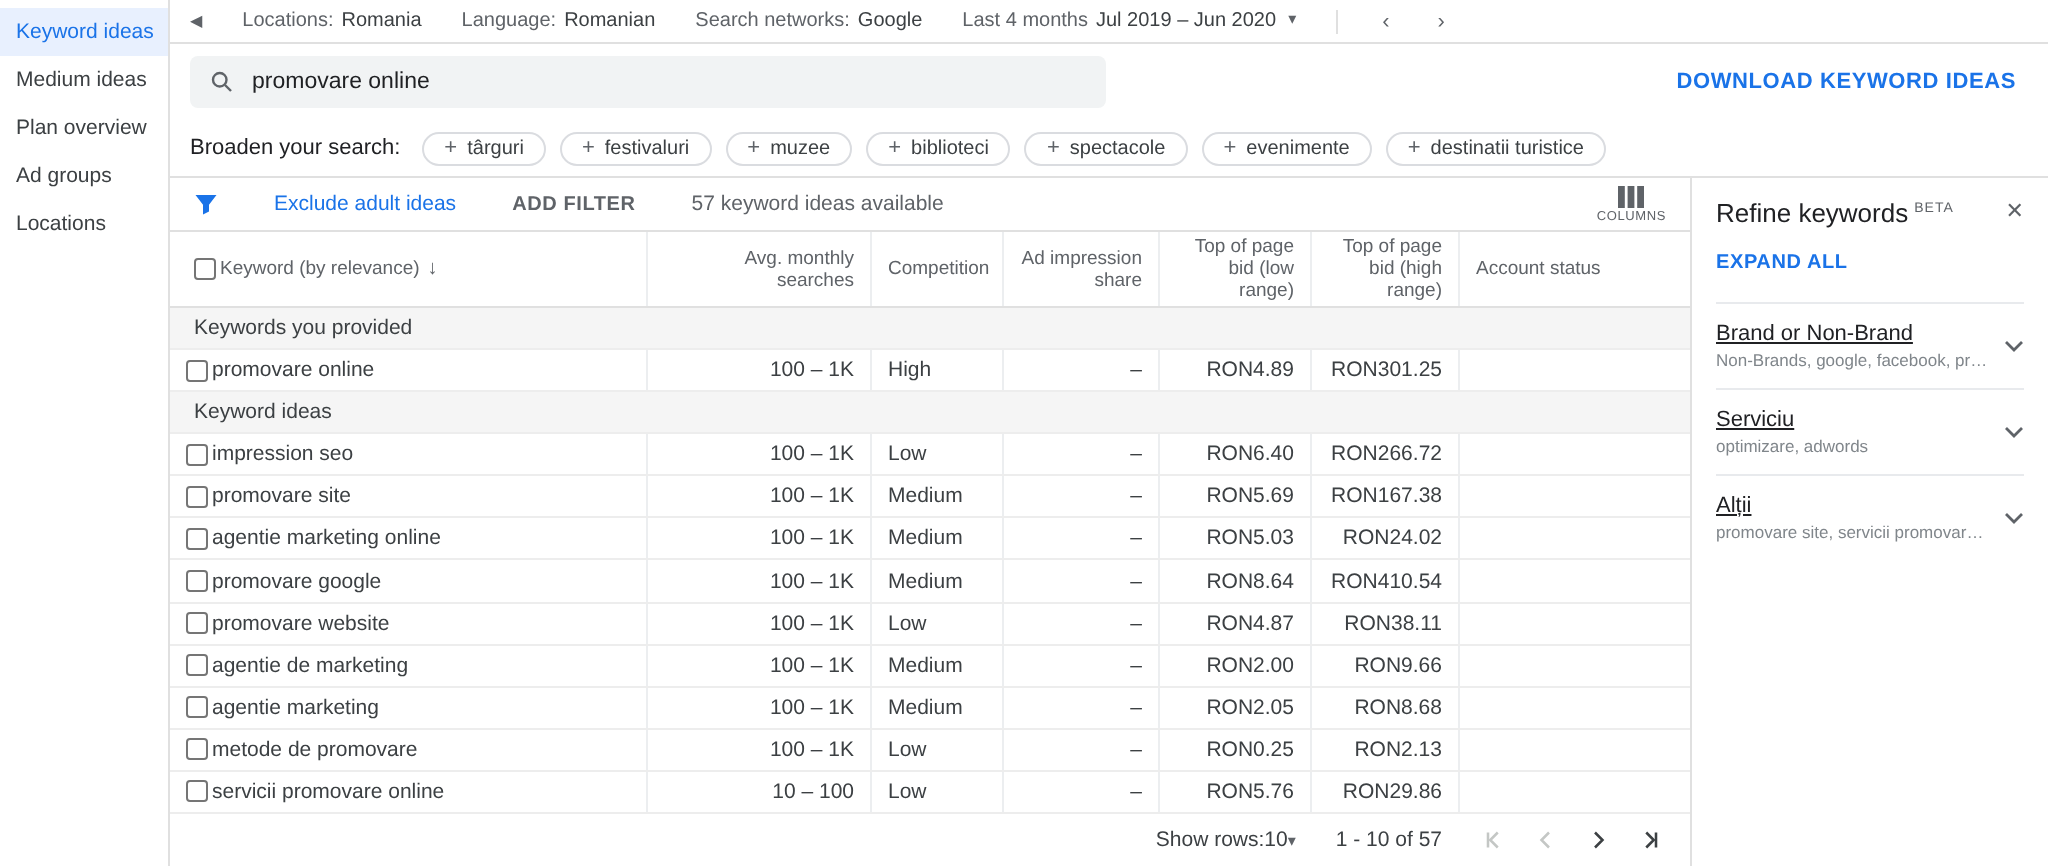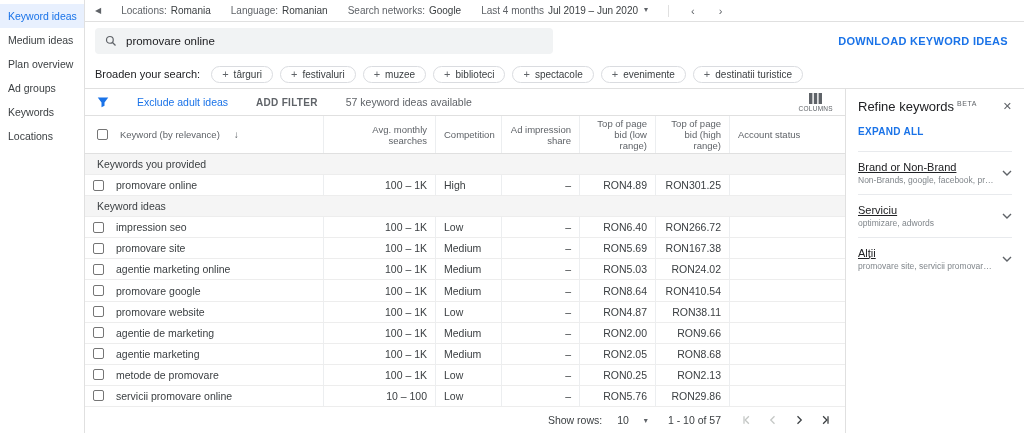--- a/index.html
+++ b/index.html
@@ -52,41 +52,41 @@
   .count { color:#5f6368; }
   .columns-btn { margin-left:auto; display:flex; flex-direction:column; align-items:center;
     color:#5f6368; font-size:6.5px; gap:1px; cursor:pointer; letter-spacing:.3px; }
 
   
   .thead { display:flex; border-top:1px solid #e0e0e0; border-bottom:1px solid #e0e0e0;
     font-size:9.5px; color:#5f6368; flex-shrink:0; min-height:30px; }
   .th { display:flex; align-items:center; padding:2px 8px; line-height:11px; }
   .th.num { justify-content:flex-end; text-align:right; }
   .bordered { border-left:1px solid #eceef0; }
-  .col-kw { flex:1; min-width:0; display:flex; align-items:center; gap:12px; padding-left:12px; }
+  .col-kw { flex:1; min-width:0; display:flex; align-items:center; gap:2px; padding-left:12px; }
   .col-searches { width:112px; flex-shrink:0; }
   .col-comp { width:66px; flex-shrink:0; }
   .col-impr { width:78px; flex-shrink:0; }
   .col-low { width:76px; flex-shrink:0; }
   .col-high { width:74px; flex-shrink:0; }
   .col-status { width:116px; flex-shrink:0; }
   .sort { color:#5f6368; font-size:10px; margin-left:2px; }
 
   .row { display:flex; border-bottom:1px solid #ededed; font-size:10.5px; color:#3c4043; height:21.8px; }
   .td { display:flex; align-items:center; padding:0 8px; overflow:hidden; white-space:nowrap; }
   .td.num { justify-content:flex-end; }
   .section-row { background:#f5f5f5; border-bottom:1px solid #ededed; font-size:10.5px; color:#3c4043;
     display:flex; align-items:center; height:21.8px; padding-left:12px; }
 
   .cb { width:11px; height:11px; border:1.5px solid #757575; border-radius:2px; background:#fff; flex-shrink:0; cursor:pointer; }
 
   
   .pagination { margin-top:auto; height:26px; display:flex; align-items:center; justify-content:flex-end;
     gap:20px; font-size:10.5px; color:#3c4043; padding:0 14px; flex-shrink:0; }
-  .pg-group { display:flex; align-items:center; gap:15px; }
+  .pg-group { display:flex; align-items:center; gap:0; }
   .pg-caret { color:#5f6368; font-size:8px; cursor:pointer; }
   .pg-nav { display:flex; align-items:center; gap:14px; }
   .nav-ic { cursor:pointer; display:flex; align-items:center; }
   .nav-ic svg { display:block; }
 
   
   .refine { width:179px; border-left:1px solid #e0e0e0; flex-shrink:0; padding:10px 12px 0; background:#fff; }
   .refine-header { display:flex; align-items:flex-start; }
   .refine-title { font-size:13px; color:#202124; }
   .beta { font-size:7px; color:#5f6368; vertical-align:super; margin-left:3px; letter-spacing:.5px; }
@@ -101,21 +101,20 @@
 </head>
 <body>
 
 <div class="app">
 
   <aside class="sidebar">
     <div class="side-item active">Keyword ideas</div>
     <div class="side-item">Medium ideas</div>
     <div class="side-item">Plan overview</div>
     <div class="side-item">Ad groups</div>
-    <div class="side-item">Keywords</div>
     <div class="side-item">Locations</div>
   </aside>
 
   <div class="main">
 
     <div class="topbar">
       <span class="back-ic">◀</span>
       <span class="tb-group">
         <span class="tb-label">Locations:</span>
         <span>Romania</span>

